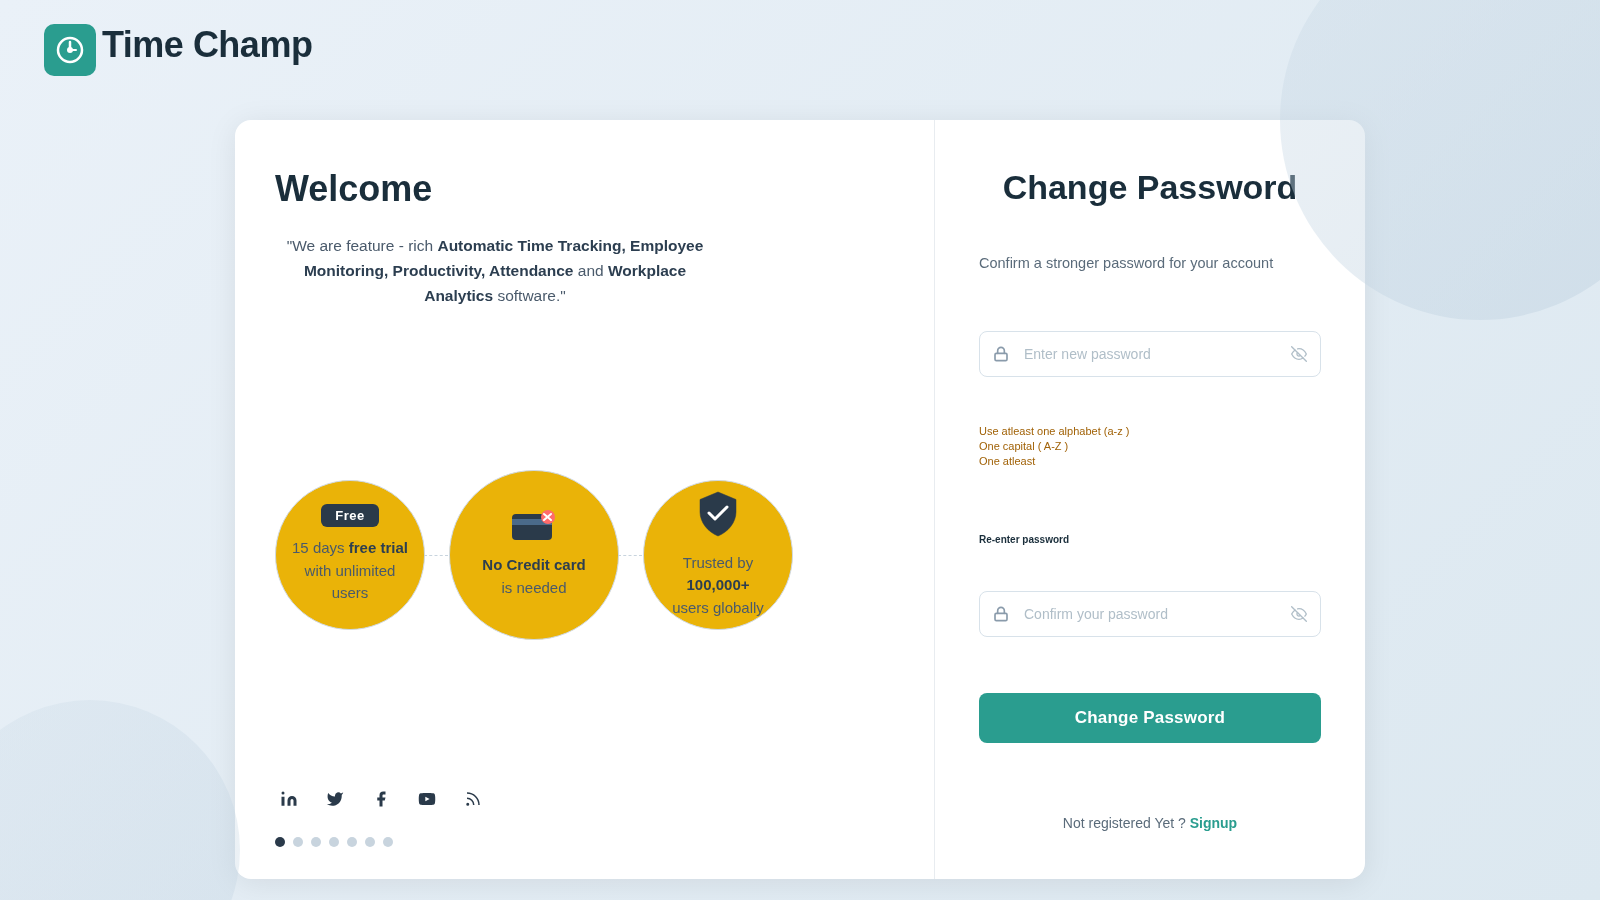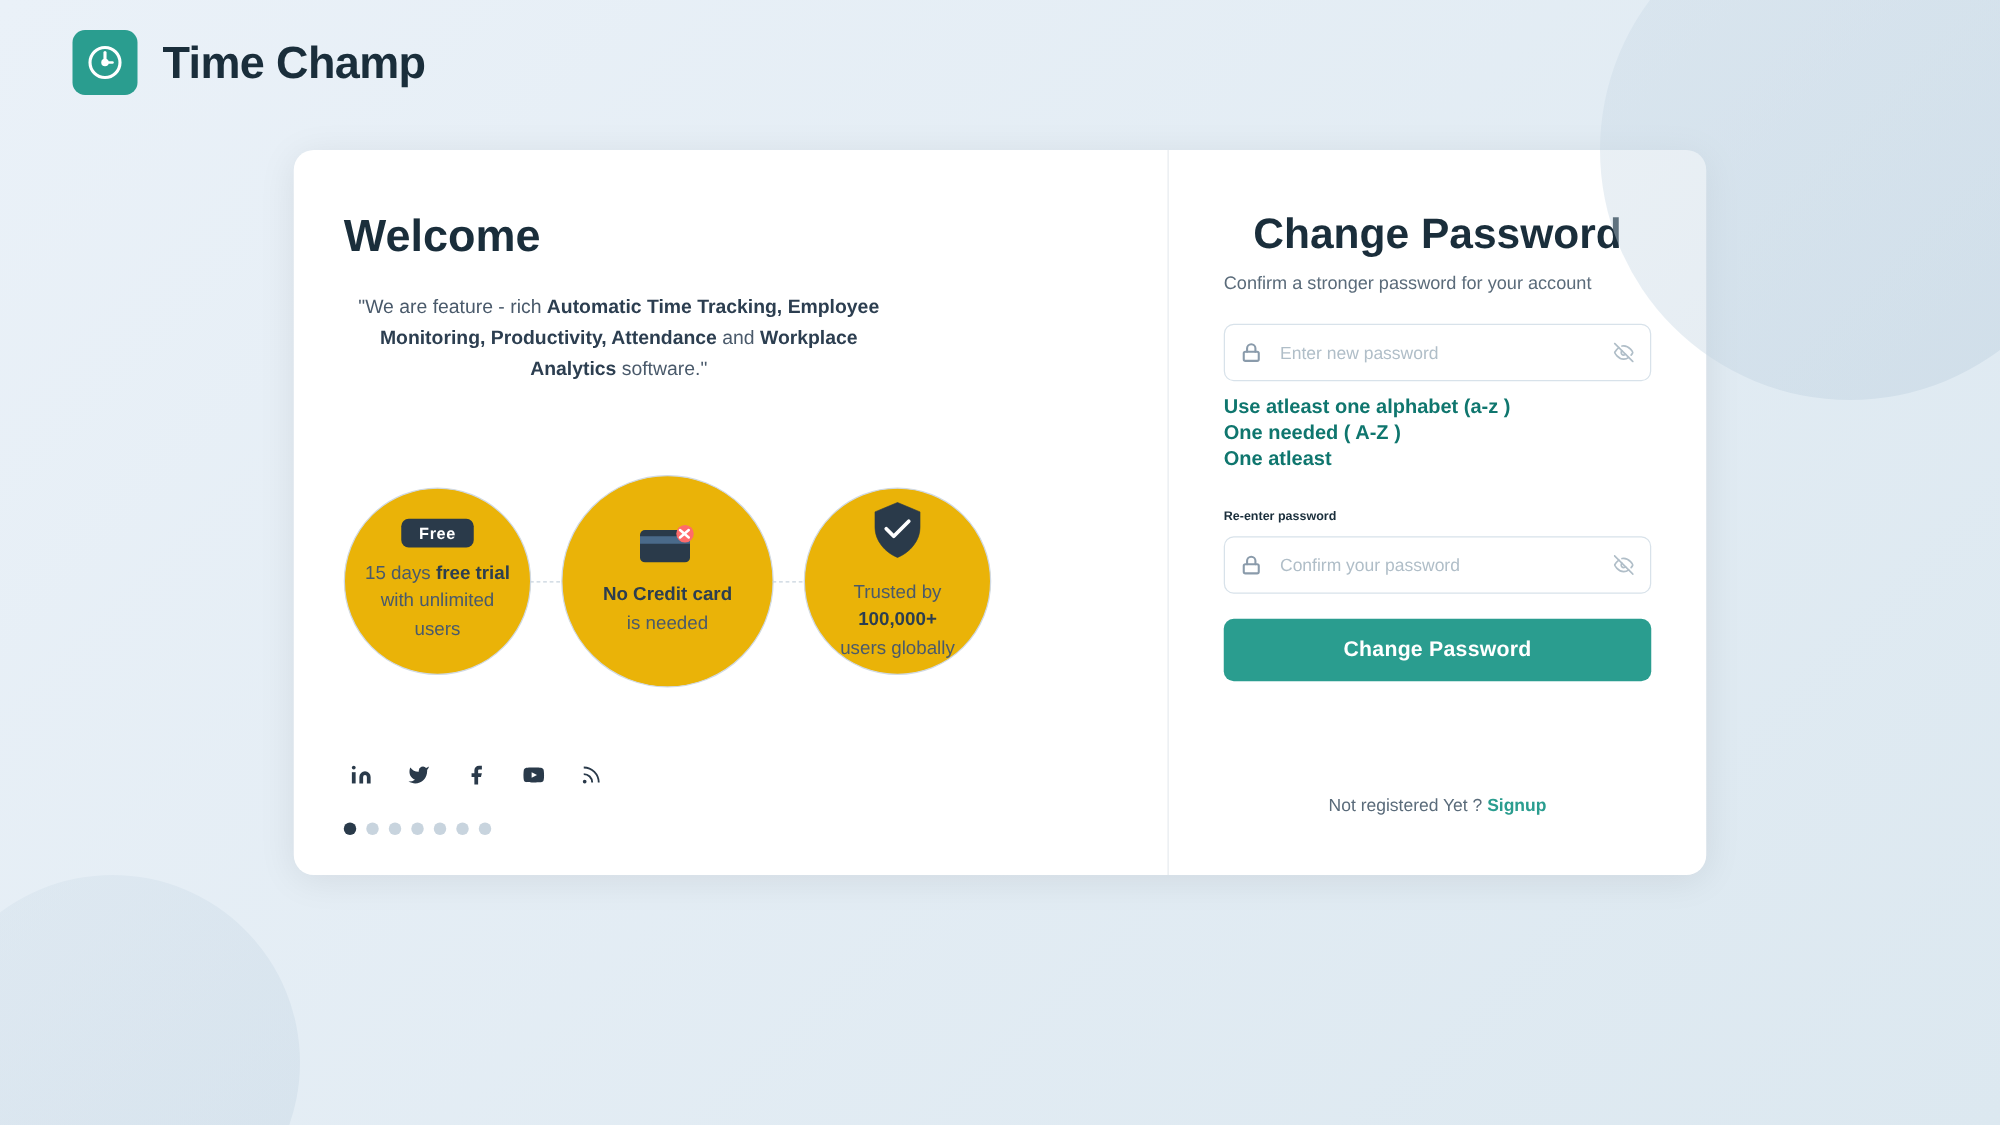--- a/index.html
+++ b/index.html
@@ -31,23 +31,22 @@
       left: -60px;
       width: 300px;
       height: 300px;
       background: linear-gradient(135deg, #cddce8 0%, #b8ccdc 100%);
       border-radius: 50%;
       opacity: 0.3;
     }
 
     .header {
       display: flex;
-      align-items: center;
-      padding: 24px 58px;
-      gap: 20px;
+      padding: 24px 44px;
+      gap: 6px;
     }
 
     .logo-icon {
       width: 52px;
       height: 52px;
       background: #2a9d8f;
       border-radius: 10px;
       display: flex;
       align-items: center;
       justify-content: center;
@@ -201,20 +200,21 @@
     .dot.active {
       background: #2a3a4a;
     }
 
     
     .right-panel {
       width: 430px;
       padding: 48px 44px;
       display: flex;
       flex-direction: column;
+      gap: 36px;
     }
 
     .form-title {
       font-size: 34px;
       font-weight: 700;
       color: #1a2e3b;
       margin-bottom: 12px;
       text-align: center;
     }
 
@@ -264,24 +264,23 @@
       align-items: center;
       cursor: pointer;
     }
 
     .password-hints {
       margin-bottom: 20px;
       margin-top: 4px;
     }
 
     .hint {
-      font-size: 16px;
-      color: #0f766e;
+      font-size: 11px;
+      color: #a16207;
       margin-bottom: 3px;
-      font-weight: bold;
     }
 
     .section-label {
       font-size: 10px;
       font-weight: 600;
       color: #1a2e3b;
       margin-bottom: 10px;
       margin-top: 8px;
     }
 
@@ -449,21 +448,21 @@
         <span class="input-icon-right">
           <svg width="16" height="16" viewBox="0 0 24 24" fill="none" stroke="#b0bec8" stroke-width="2" stroke-linecap="round" stroke-linejoin="round">
             <path d="M17.94 17.94A10.07 10.07 0 0 1 12 20c-7 0-11-8-11-8a18.45 18.45 0 0 1 5.06-5.94M9.9 4.24A9.12 9.12 0 0 1 12 4c7 0 11 8 11 8a18.5 18.5 0 0 1-2.16 3.19m-6.72-1.07a3 3 0 1 1-4.24-4.24"></path>
             <line x1="1" y1="1" x2="23" y2="23"></line>
           </svg>
         </span>
       </div>
 
       <div class="password-hints">
         <div class="hint">Use atleast one alphabet (a-z )</div>
-        <div class="hint">One needed ( A-Z )</div>
+        <div class="hint">One capital ( A-Z )</div>
         <div class="hint">One atleast</div>
       </div>
 
       <div class="section-label">Re-enter password</div>
 
       <div class="input-group">
         <span class="input-icon-left">
           <svg width="16" height="16" viewBox="0 0 24 24" fill="none" stroke="#8a9bab" stroke-width="2.5" stroke-linecap="round" stroke-linejoin="round">
             <rect x="3" y="11" width="18" height="11" rx="2" ry="2"></rect>
             <path d="M7 11V7a5 5 0 0 1 10 0v4"></path>

